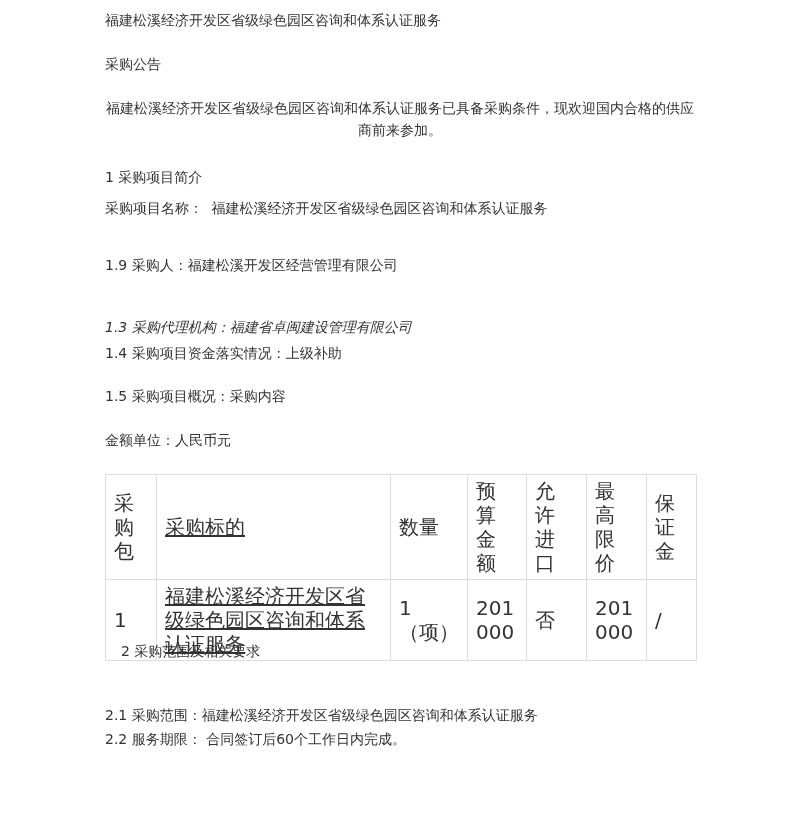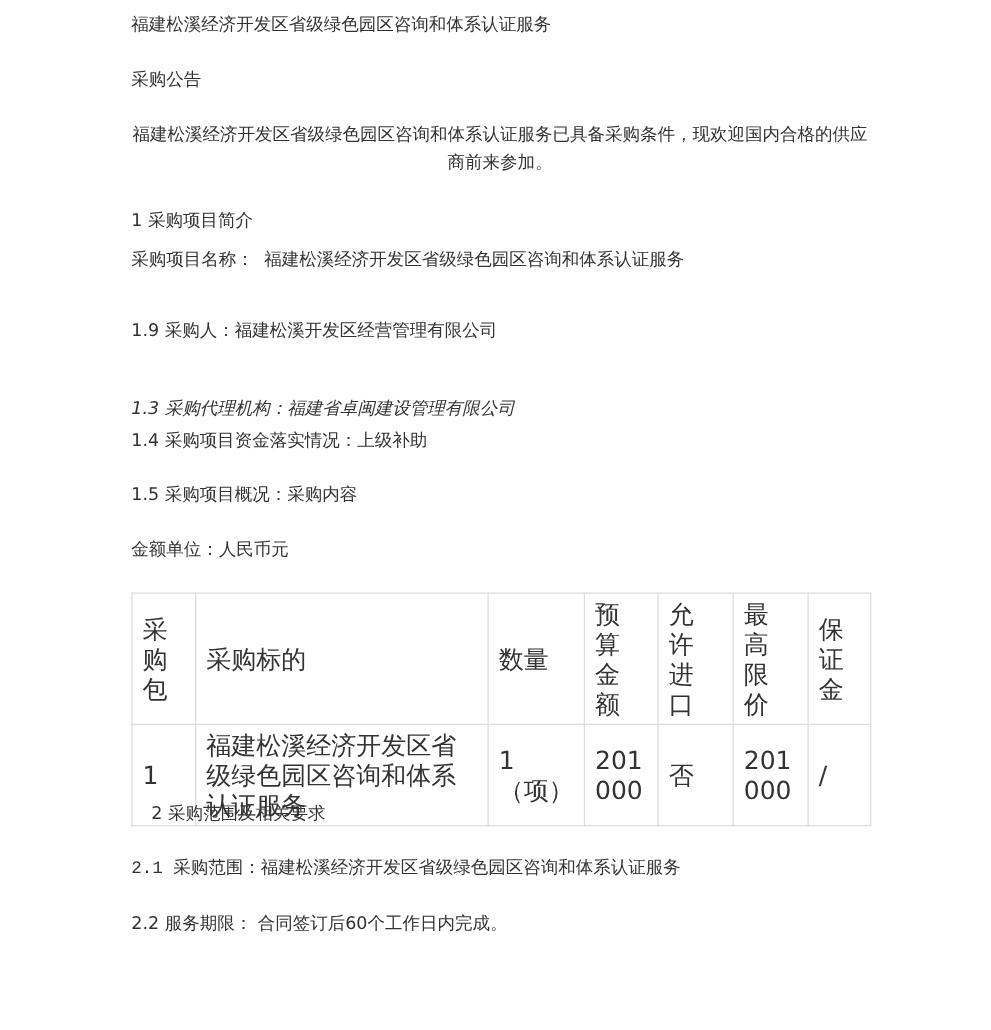--- a/index.html
+++ b/index.html
@@ -2,21 +2,21 @@
 <html><head>
 <meta charset="utf-8">
 <style>
   html, body { margin:0; padding:0; background:#ffffff; }
   body { width:793px; height:824px; position:relative; overflow:hidden;
          font-family:"DejaVu Sans","Liberation Sans",sans-serif; color:#333333; }
   .line { position:absolute; left:105px; font-size:14px; line-height:22px; white-space:nowrap; }
   .para { position:absolute; left:105px; width:590px; font-size:14px; line-height:22px;text-align:center; }
   table.proc { position:absolute; left:105px; top:474px; border-collapse:collapse; font-size:20px; color:#333; }
   table.proc td { border:1px solid #dddddd; padding:4px 8px; line-height:24px; vertical-align:middle; }
-  .c1{width:34px;} .c2{width:217px;} .c3{width:52px;margin-top:44px;} .c4{width:42px;}
+  .c1{width:34px;} .c2{width:217px;text-decoration:underline;} .c3{width:52px;margin-top:44px;} .c4{width:42px;}
   .c5{width:43px;} .c6{width:43px;} .c7{width:33px;}
   .spaced { letter-spacing:6px; }
   tr.head td { height:46px; }
   tr.body td { height:48px; }
 </style>
 </head>
 <body>
 
 <div class="line" style="top:9px;">福建松溪经济开发区省级绿色园区咨询和体系认证服务</div>
 <div class="line" style="top:53px;">采购公告</div>
@@ -46,14 +46,14 @@
     <td class="c3">1（项）</td>
     <td class="c4" style="word-break:break-all;">201000</td>
     <td class="c5">否</td>
     <td class="c6" style="word-break:break-all;">201000</td>
     <td class="c7">/</td>
   </tr>
 </tbody>
   </table>
 
 <div class="line" style="top:640px;margin-left:16px;">2 采购范围及相关要求</div>
-<div class="line" style="top:684px;font-family:Liberation Mono, monospace;">2.1 采购范围：福建松溪经济开发区省级绿色园区咨询和体系认证服务</div>
+<div class="line" style="top:704px;">2.1 采购范围：福建松溪经济开发区省级绿色园区咨询和体系认证服务</div>
 <div class="line" style="top:728px;">2.2 服务期限： 合同签订后60个工作日内完成。</div>
 
 </body></html>

